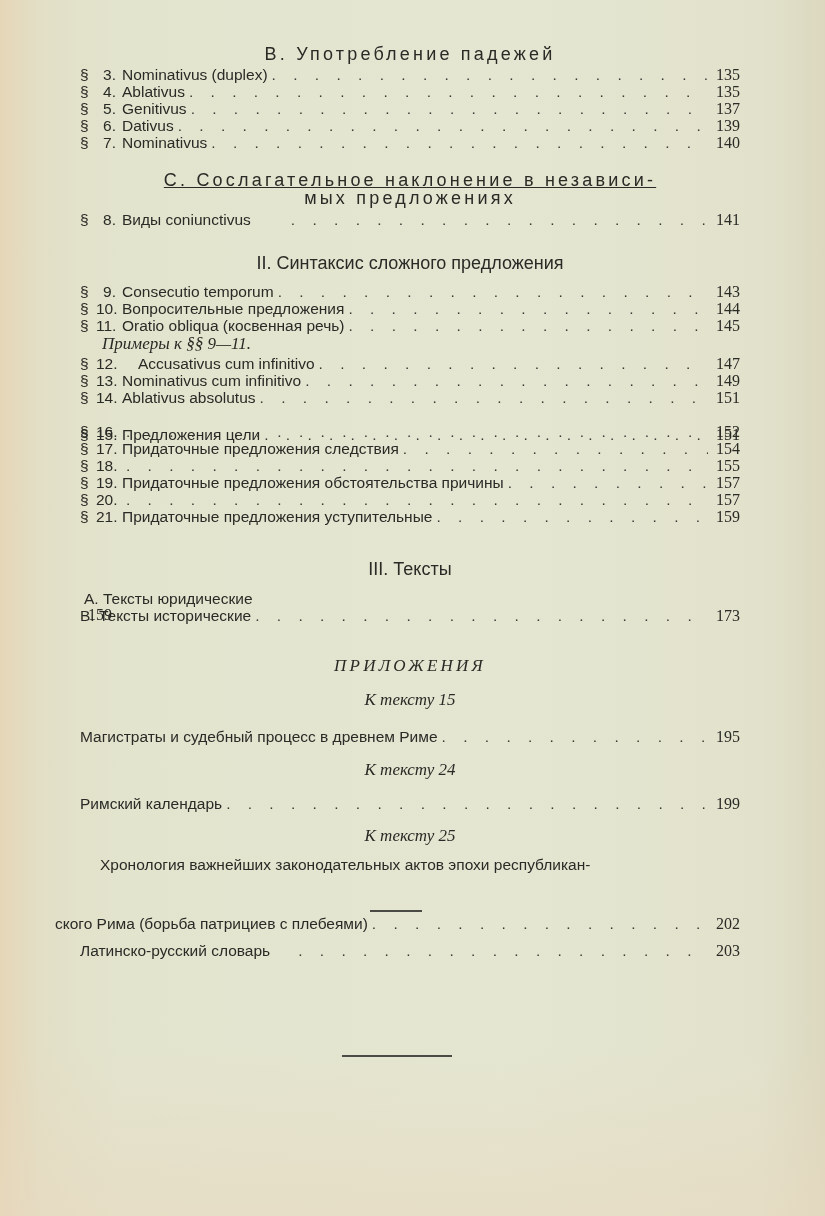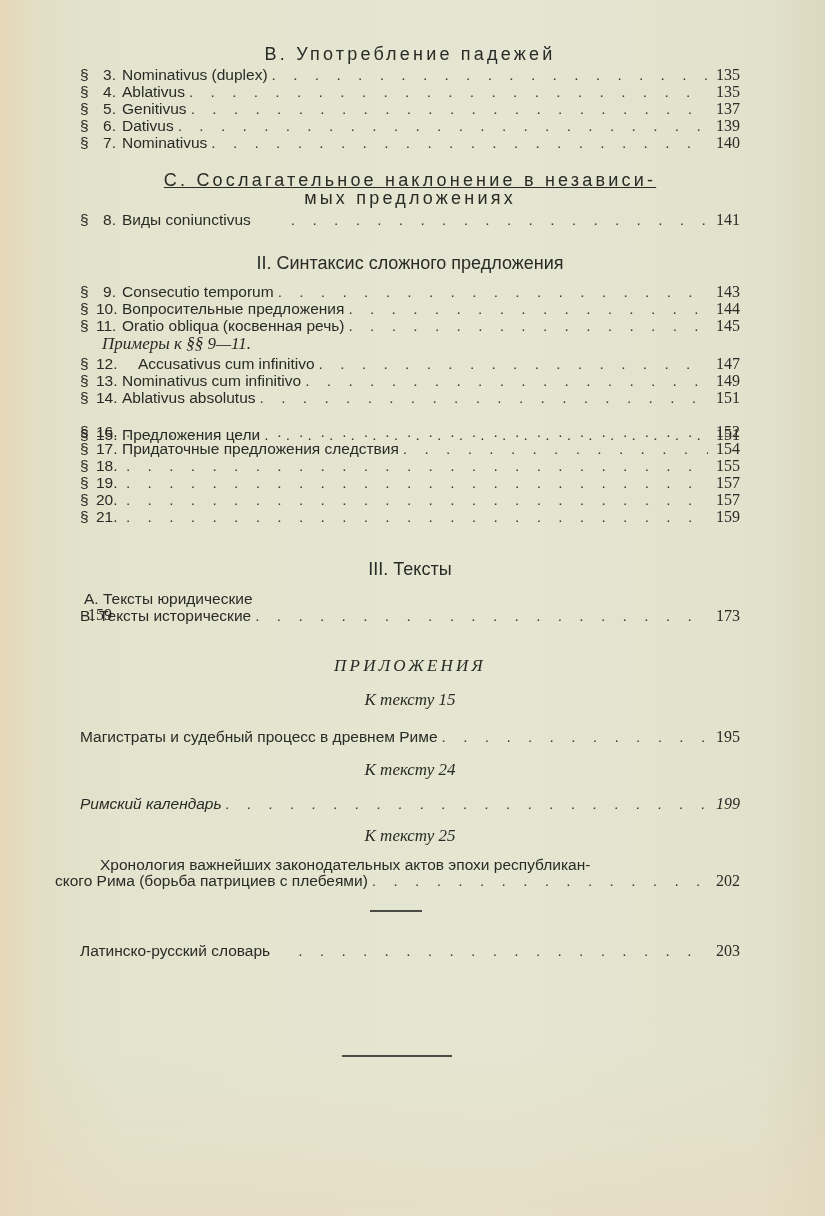--- a/index.html
+++ b/index.html
@@ -168,32 +168,34 @@
   </div>
   <div class="entry" style="top:458px;">
     <span class="sect">§</span>
     <span class="num" style="width:20px;text-align:right;margin-right:6px;">18.</span>
     <span class="dots"></span>
     <span class="page">155</span>
   </div>
   <div class="entry" style="top:475px;">
     <span class="sect">§</span>
     <span class="num" style="width:20px;text-align:right;margin-right:6px;">19.</span>
+    <span class="label">Придаточные предложения обстоятельства причины</span>
     <span class="dots"></span>
     <span class="page">157</span>
   </div>
   <div class="entry" style="top:492px;">
     <span class="sect">§</span>
     <span class="num" style="width:20px;text-align:right;margin-right:6px;">20.</span>
     <span class="dots"></span>
     <span class="page">157</span>
   </div>
   <div class="entry" style="top:509px;">
     <span class="sect">§</span>
     <span class="num" style="width:20px;text-align:right;margin-right:6px;">21.</span>
+    <span class="label">Придаточные предложения уступительные</span>
     <span class="dots"></span>
     <span class="page">159</span>
   </div>
 
   <div class="heading" style="top:561px;">III. Тексты</div>
 
   <div class="entry" style="top:591px;flex-direction:column;">
     <span class="label">A. Тексты юридические</span>
     <span class="dots"></span>
     <span class="page">159</span>
@@ -207,29 +209,29 @@
   <div class="heading italic spaced" style="top:657px;font-size:17px;">ПРИЛОЖЕНИЯ</div>
 
   <div class="heading italic" style="top:691px;">К тексту 15</div>
   <div class="entry" style="top:729px;">
     <span class="label">Магистраты и судебный процесс в древнем Риме</span>
     <span class="dots"></span>
     <span class="page">195</span>
   </div>
 
   <div class="heading italic" style="top:761px;">К тексту 24</div>
-  <div class="entry" style="top:796px;font-style:italic;">
+  <div class="entry" style="top:796px;">
     <span class="label">Римский календарь</span>
     <span class="dots"></span>
     <span class="page">199</span>
   </div>
 
   <div class="heading italic" style="top:827px;">К тексту 25</div>
   <div class="plain" style="top:857px;left:20px;">Хронология важнейших законодательных актов эпохи республикан-</div>
-  <div class="entry" style="top:873px;left:-25px;width:685px;">
+  <div class="entry" style="top:916px;left:-25px;width:685px;">
     <span class="label">ского Рима (борьба патрициев с плебеями)</span>
     <span class="dots"></span>
     <span class="page">202</span>
   </div>
 
   <div class="rule" style="top:910px;left:290px;width:52px;"></div>
 
   <div class="entry" style="top:943px;">
     <span class="label">Латинско-русский словарь</span>
     <span class="dots" style="margin-left:28px;"></span>

